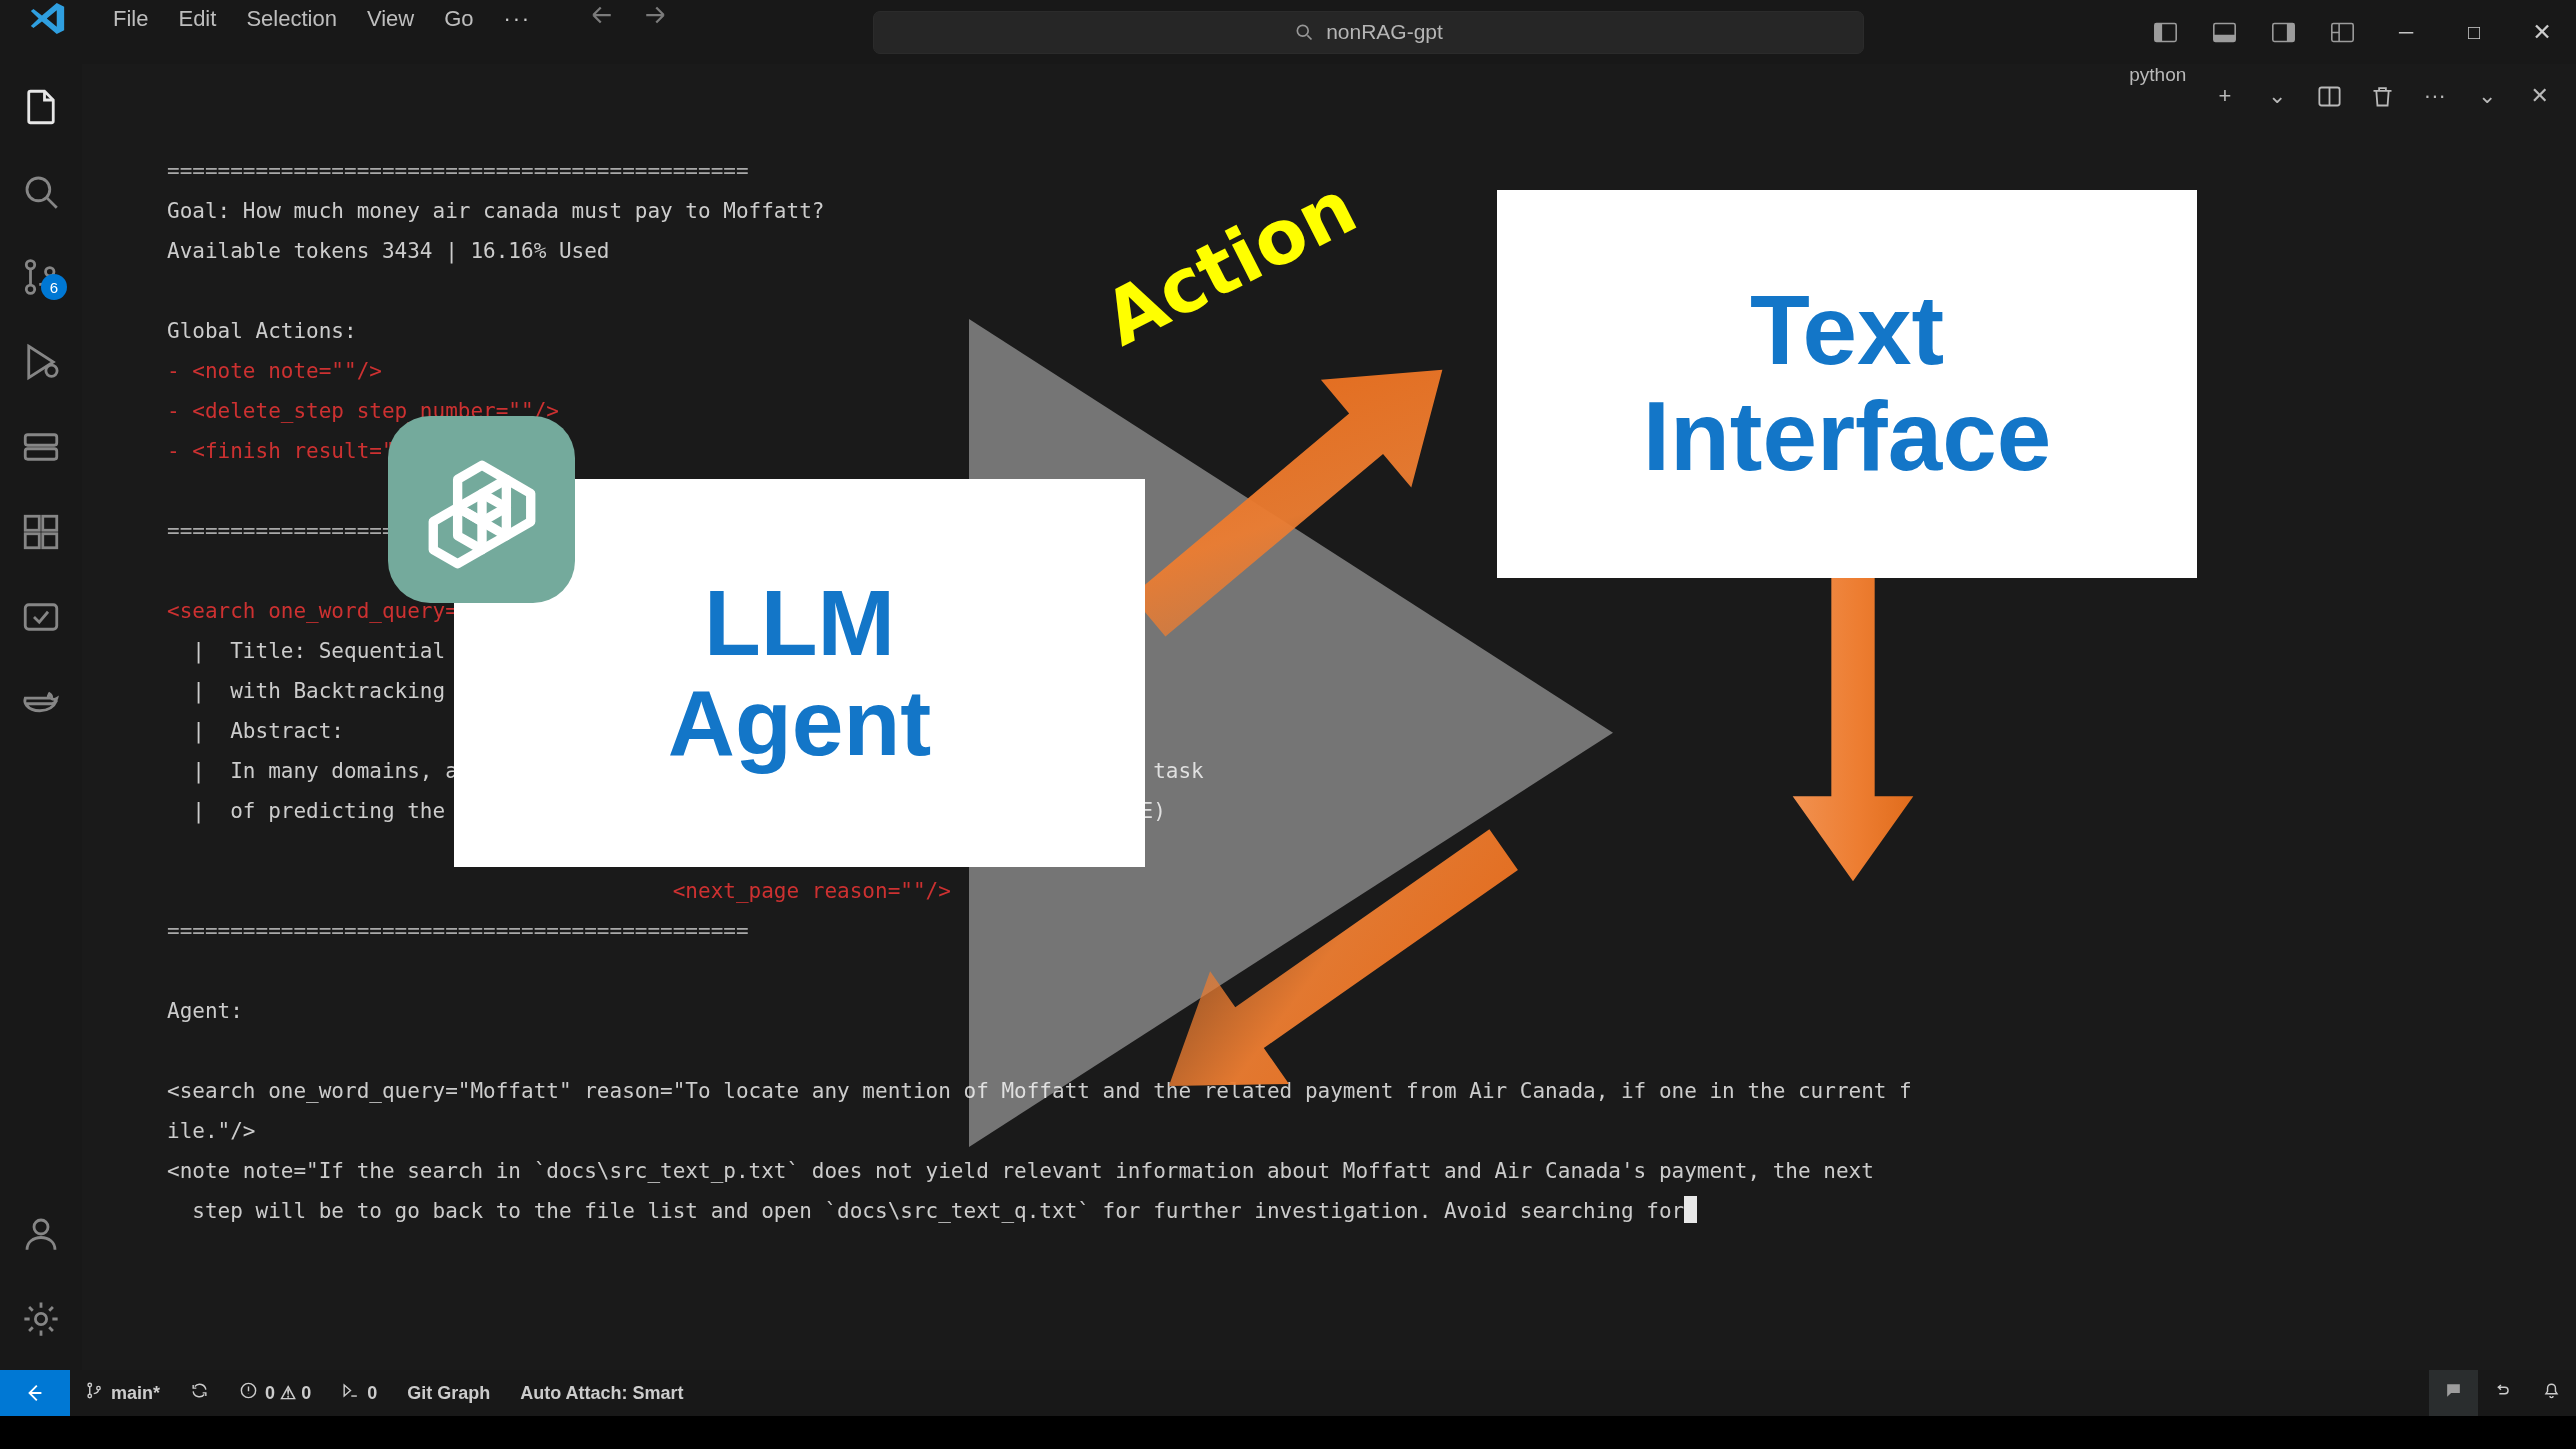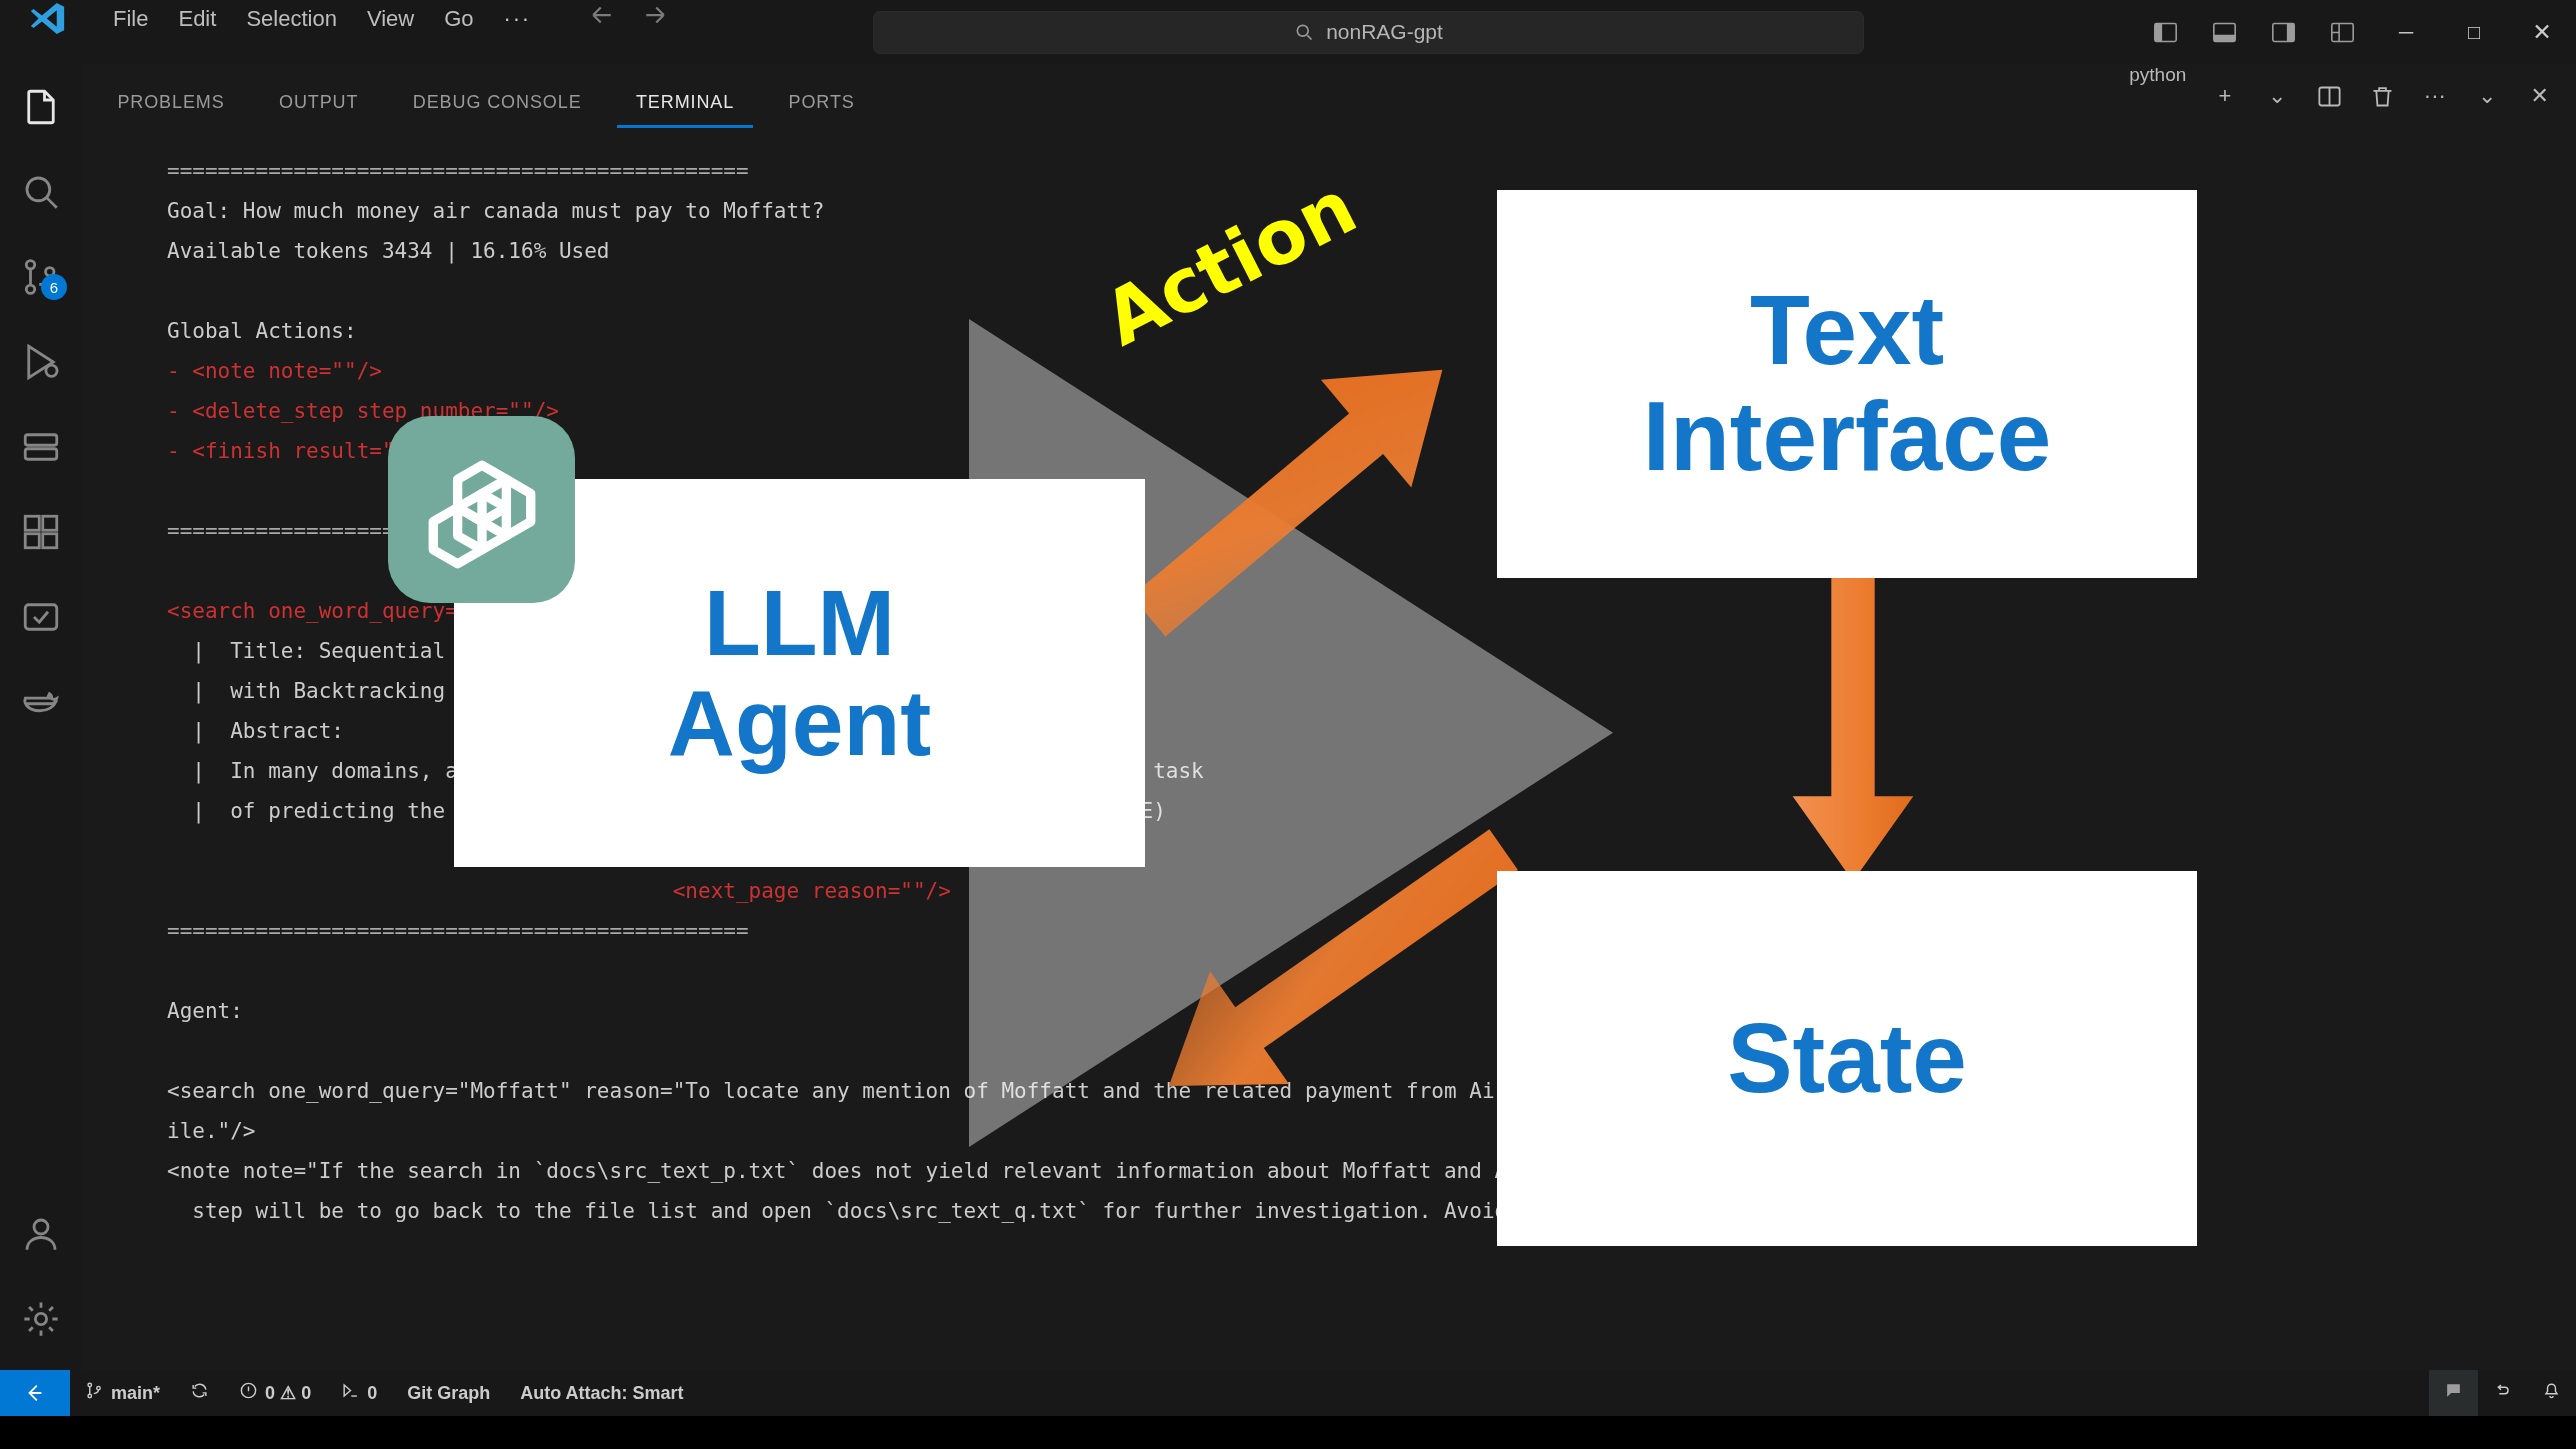--- a/index.html
+++ b/index.html
@@ -301,27 +301,20 @@
         <div class="act-ic">
           <svg viewBox="0 0 24 24">
               <circle cx="12" cy="12" r="3.2"></circle>
               <path d="M12 2.5v3M12 18.5v3M2.5 12h3M18.5 12h3M5.2 5.2l2.1 2.1M16.7 16.7l2.1 2.1M18.8 5.2l-2.1 2.1M7.3 16.7l-2.1 2.1"></path>
             </svg>
         </div>
       </div>
     </div>
 
     <div class="panel">
-      <div class="panel-tabs">
-        <span class="ptab">PROBLEMS</span>
-        <span class="ptab">OUTPUT</span>
-        <span class="ptab">DEBUG CONSOLE</span>
-        <span class="ptab active">TERMINAL</span>
-        <span class="ptab">PORTS</span>
-      </div>
 
       <div class="panel-actions">
         <span class="pterm-tab">
           <span>
             <svg viewBox="0 0 24 24" fill="none" stroke="#b9b9b9" stroke-width="1.6">
                 <rect x="3" y="4" width="18" height="16" rx="2"></rect>
                 <path d="M7 9l3 3-3 3M12.5 15h4"></path>
               </svg>
           </span>
           <span>python</span>
@@ -476,23 +469,20 @@
         </defs>
         <polygon fill="url(#gs)" points="108,0 182,0 182,400 248,400 145,545 42,400 108,400"></polygon>
       </svg>
     </div>
 
     <div class="dbox" id="box-text-interface">
       <span>Text</span>
       <span>Interface</span>
     </div>
 
-    <div class="dbox" id="box-state">
-      <span>State</span>
-    </div>
 
     <div class="dbox" id="box-llm-agent">
       <span>LLM</span>
       <span>Agent</span>
     </div>
 
     <div class="oai-logo">
       <svg viewBox="0 0 48 48">
         <path fill="none" stroke="#ffffff" stroke-width="3.3" stroke-linejoin="round" stroke-linecap="round" d="M24 8.2 L32.6 13.2 L32.6 23.1 L24 28.1 L15.4 23.1 L15.4 13.2 Z"></path>
         <path fill="none" stroke="#ffffff" stroke-width="3.3" stroke-linejoin="round" stroke-linecap="round" d="M32.6 13.2 L41.2 18.2 L41.2 28.1 L32.6 33.1 L24 28.1 L24 18.2 Z"></path>

